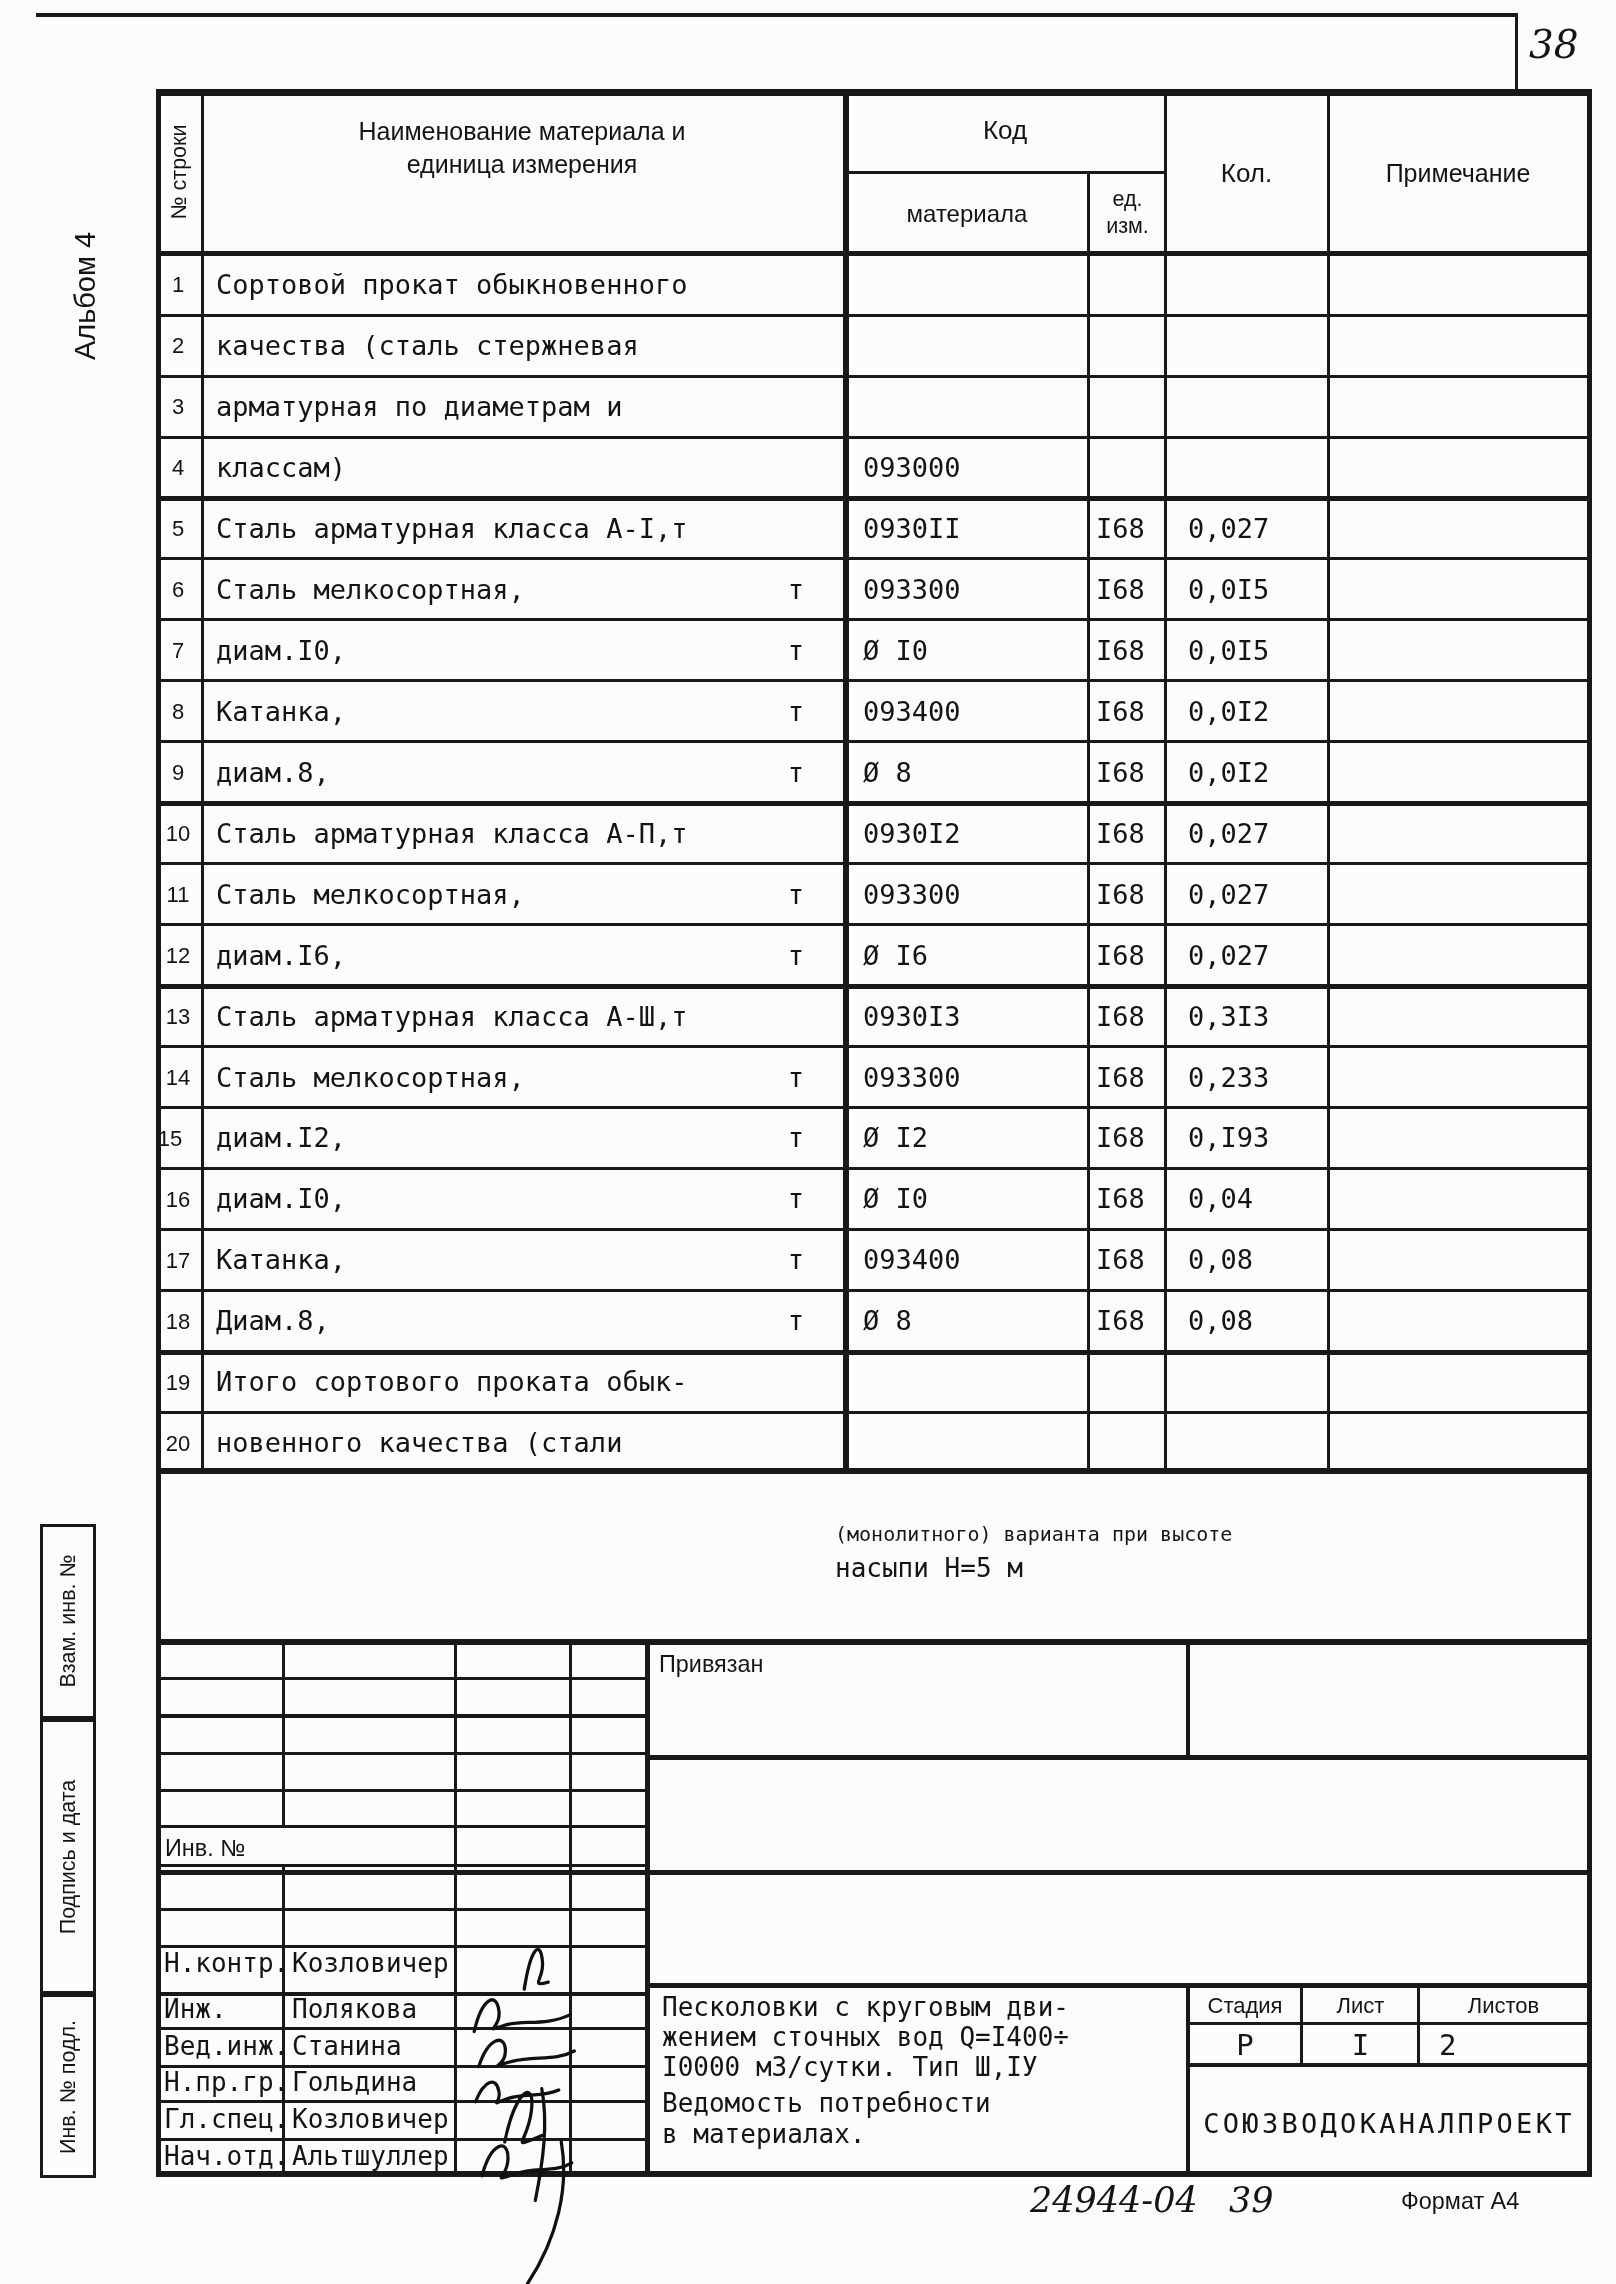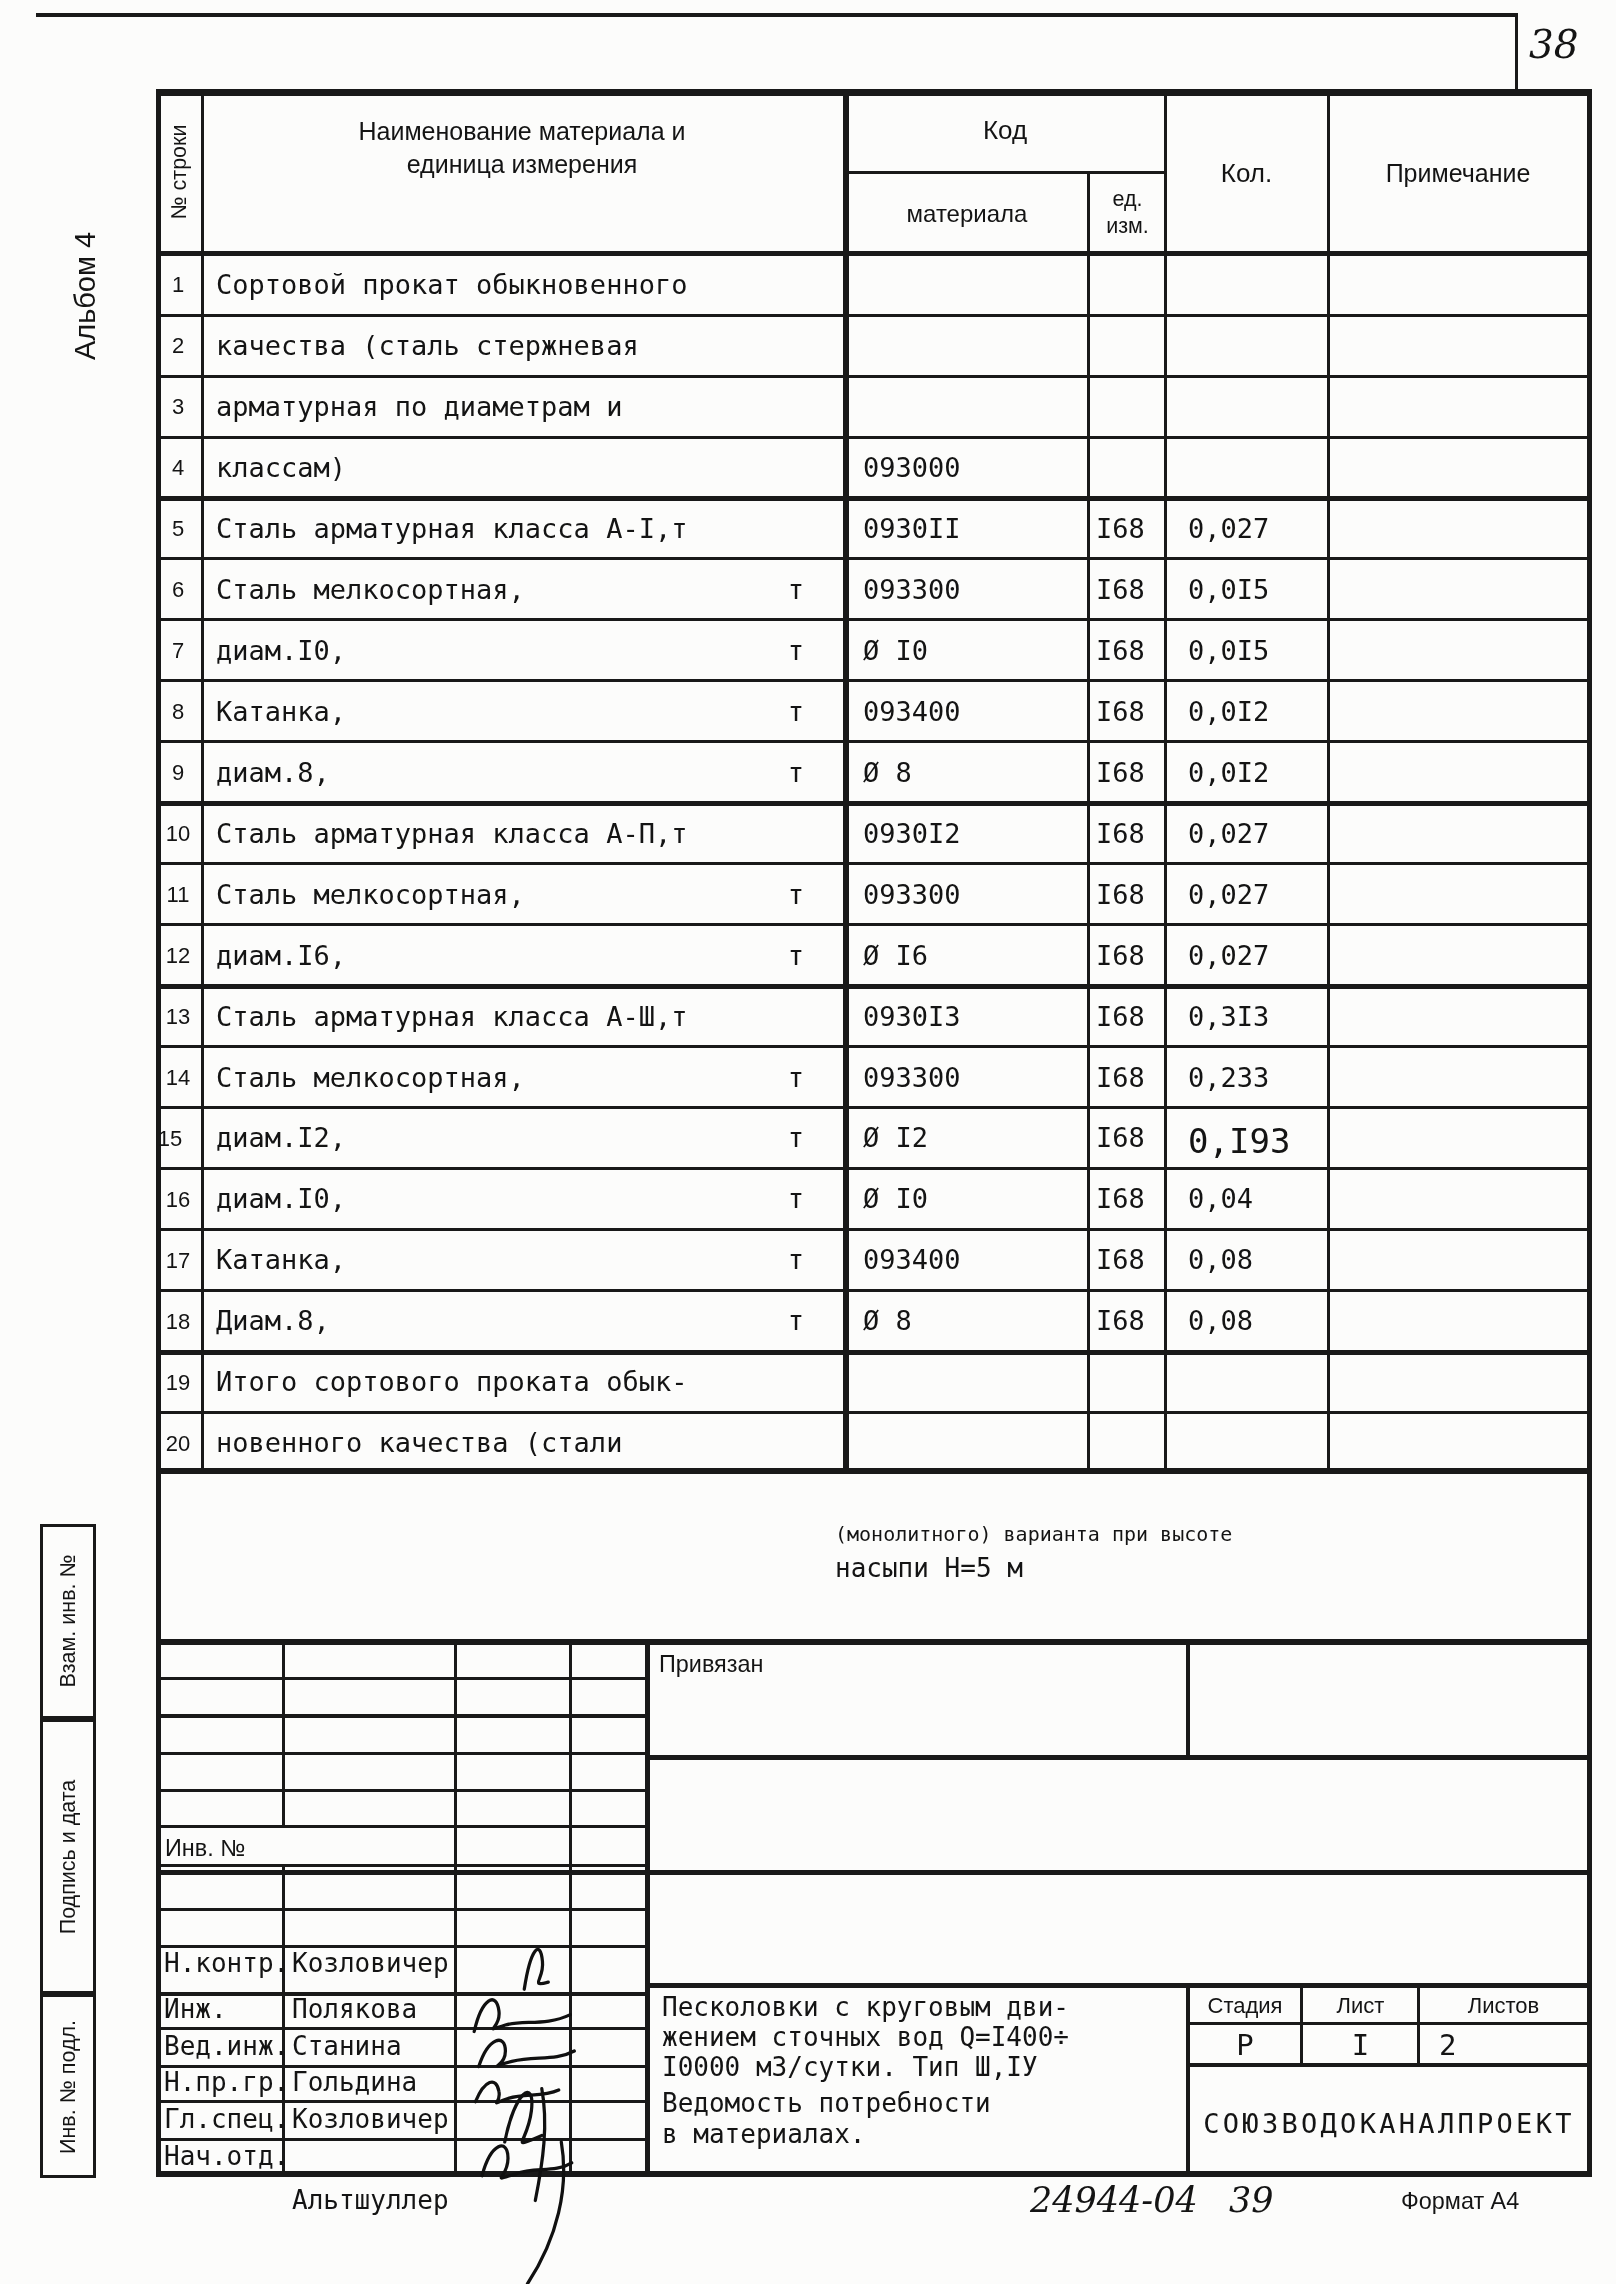--- a/index.html
+++ b/index.html
@@ -155,21 +155,21 @@
       <div class="txt mono" style="left: 216px; top: 1064px; font-size: 27px;">Сталь мелкосортная,</div>
       <div class="txt mono rgt" style="left: 742px; top: 1064px; font-size: 27px; width: 62px;">т</div>
       <div class="txt mono" style="left: 863px; top: 1064px; font-size: 27px;">093300</div>
       <div class="txt mono" style="left: 1096px; top: 1064px; font-size: 27px;">I68</div>
       <div class="txt mono" style="left: 1188px; top: 1064px; font-size: 27px;">0,233</div>
       <div class="txt sans ctr" style="left: 156px; top: 1127px; font-size: 22px; width: 28px;">15</div>
       <div class="txt mono" style="left: 216px; top: 1124px; font-size: 27px;">диам.I2,</div>
       <div class="txt mono rgt" style="left: 742px; top: 1124px; font-size: 27px; width: 62px;">т</div>
       <div class="txt mono" style="left: 863px; top: 1124px; font-size: 27px;">Ø I2</div>
       <div class="txt mono" style="left: 1096px; top: 1124px; font-size: 27px;">I68</div>
-      <div class="txt mono" style="left: 1188px; top: 1124px; font-size: 34px;">0,I93</div>
+      <div class="txt mono" style="left: 1188px; top: 1124px; font-size: 27px;">0,I93</div>
       <div class="txt sans ctr" style="left: 156px; top: 1188px; font-size: 22px; width: 44px;">16</div>
       <div class="txt mono" style="left: 216px; top: 1185px; font-size: 27px;">диам.I0,</div>
       <div class="txt mono rgt" style="left: 742px; top: 1185px; font-size: 27px; width: 62px;">т</div>
       <div class="txt mono" style="left: 863px; top: 1185px; font-size: 27px;">Ø I0</div>
       <div class="txt mono" style="left: 1096px; top: 1185px; font-size: 27px;">I68</div>
       <div class="txt mono" style="left: 1188px; top: 1185px; font-size: 27px;">0,04</div>
       <div class="txt sans ctr" style="left: 156px; top: 1249px; font-size: 22px; width: 44px;">17</div>
       <div class="txt mono" style="left: 216px; top: 1246px; font-size: 27px;">Катанка,</div>
       <div class="txt mono rgt" style="left: 742px; top: 1246px; font-size: 27px; width: 62px;">т</div>
       <div class="txt mono" style="left: 863px; top: 1246px; font-size: 27px;">093400</div>
@@ -229,21 +229,21 @@
       <div class="txt mono" style="left: 292px; top: 1950px; font-size: 26px;">Козловичер</div>
       <div class="txt mono" style="left: 164px; top: 1996px; font-size: 26px;">Инж.</div>
       <div class="txt mono" style="left: 292px; top: 1996px; font-size: 26px;">Полякова</div>
       <div class="txt mono" style="left: 164px; top: 2033px; font-size: 26px;">Вед.инж.</div>
       <div class="txt mono" style="left: 292px; top: 2033px; font-size: 26px;">Станина</div>
       <div class="txt mono" style="left: 164px; top: 2069px; font-size: 26px;">Н.пр.гр.</div>
       <div class="txt mono" style="left: 292px; top: 2069px; font-size: 26px;">Гольдина</div>
       <div class="txt mono" style="left: 164px; top: 2106px; font-size: 26px;">Гл.спец.</div>
       <div class="txt mono" style="left: 292px; top: 2106px; font-size: 26px;">Козловичер</div>
       <div class="txt mono" style="left: 164px; top: 2143px; font-size: 26px;">Нач.отд.</div>
-      <div class="txt mono" style="left: 292px; top: 2143px; font-size: 26px; margin-top: 44px;">Альтшуллер</div>
+      <div class="txt mono" style="left: 292px; top: 2143px; font-size: 26px;">Альтшуллер</div>
     </div>
 
   <div class="txt mono" style="left:835px;top:1524px;font-size:20px;text-align:right;">(монолитного) варианта при высоте</div>
   <div class="txt mono" style="left:835px;top:1555px;font-size:26px;">насыпи Н=5 м</div>
 
   <div style="position:absolute;left:40px;top:1524px;width:56px;height:195px;border:3.3px solid #191919;box-sizing:border-box;"></div>
   <div class="vwrap" style="left:68px;top:1621px;">
     <span class="sans" style="font-size:21.5px;">Взам. инв. №</span>
   </div>
   <div style="position:absolute;left:40px;top:1719px;width:56px;height:275px;border:3.3px solid #191919;box-sizing:border-box;"></div>

